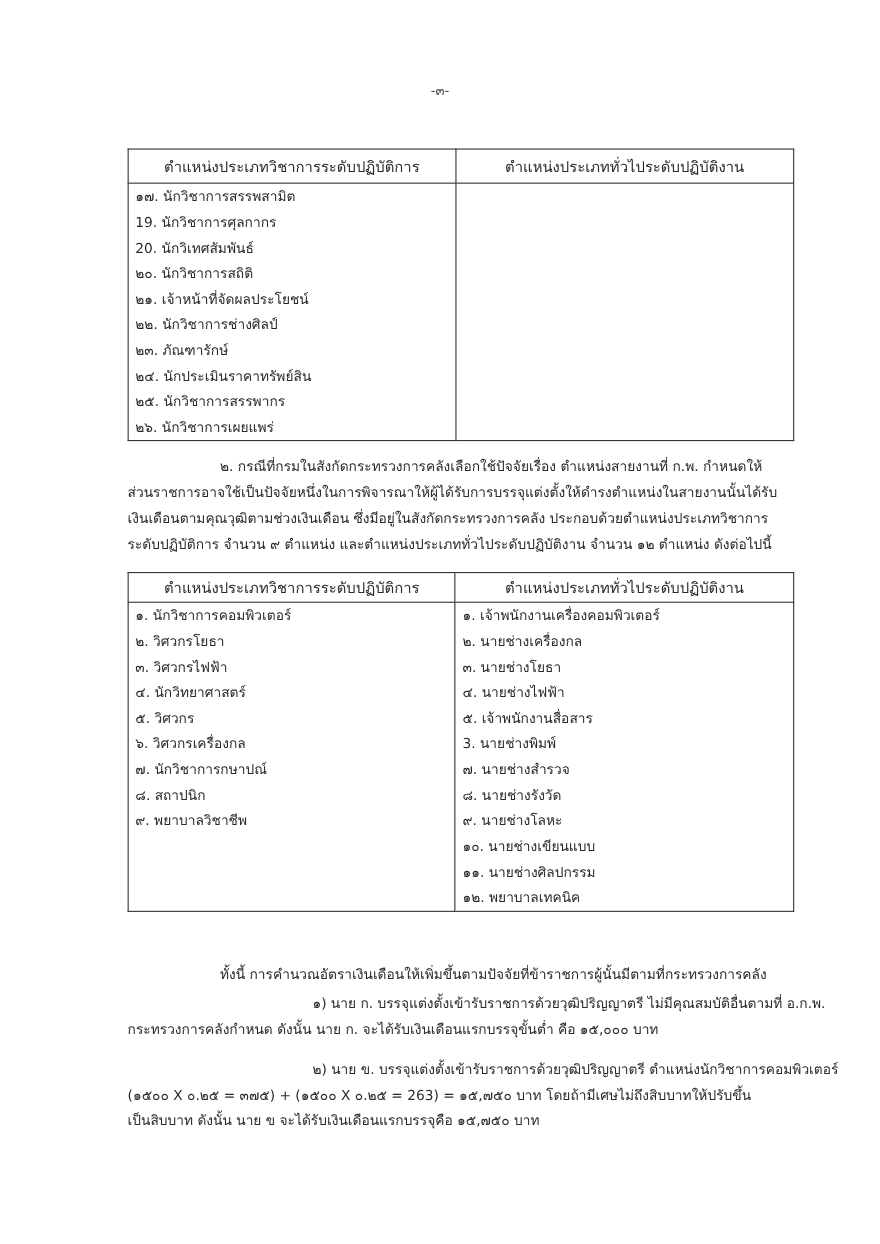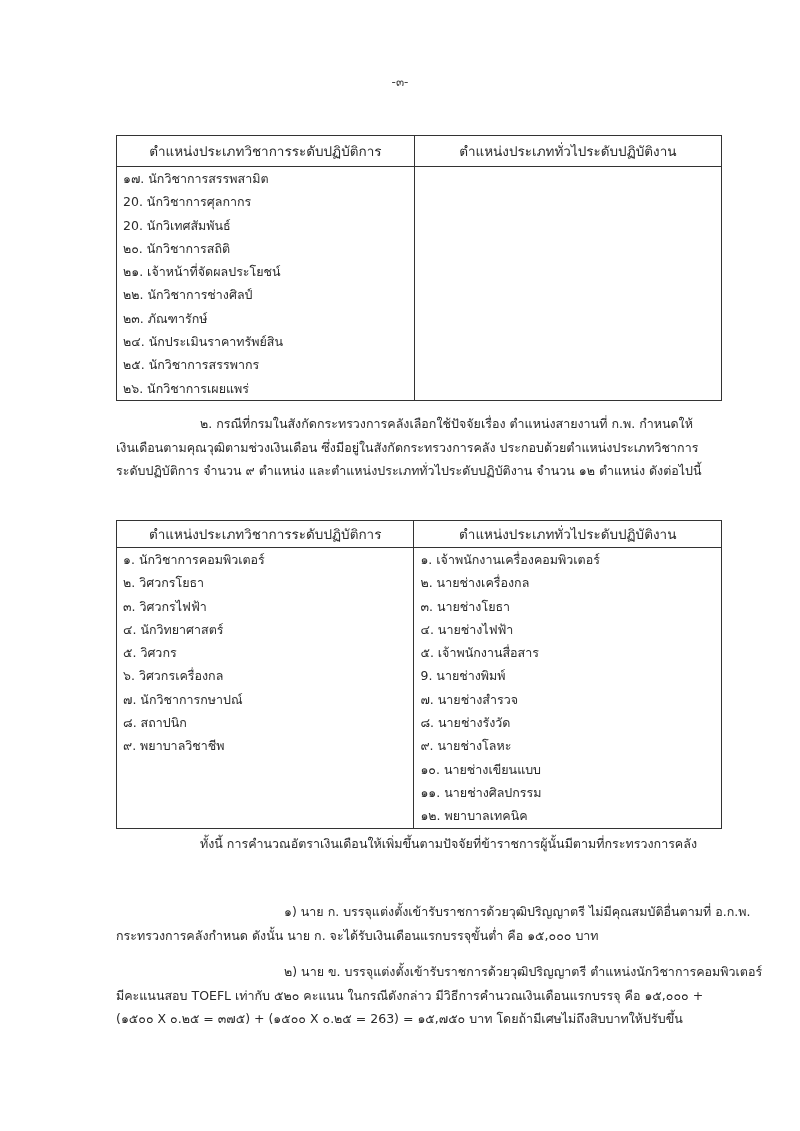--- a/index.html
+++ b/index.html
@@ -40,38 +40,39 @@
     <tr>
       <th class="col-left">ตำแหน่งประเภทวิชาการระดับปฏิบัติการ</th>
       <th class="col-right">ตำแหน่งประเภททั่วไประดับปฏิบัติงาน</th>
     </tr>
   </thead>
   <tbody>
     <tr class="last">
       <td>
         <ul class="cell-list">
           <li>๑๗. นักวิชาการสรรพสามิต</li>
-          <li>20. นักวิชาการศุลกากร</li>
+          <li>19. นักวิชาการศุลกากร</li>
           <li>20. นักวิเทศสัมพันธ์</li>
           <li>๒๐. นักวิชาการสถิติ</li>
           <li>๒๑. เจ้าหน้าที่จัดผลประโยชน์</li>
           <li>๒๒. นักวิชาการช่างศิลป์</li>
           <li>๒๓. ภัณฑารักษ์</li>
           <li>๒๔. นักประเมินราคาทรัพย์สิน</li>
           <li>๒๕. นักวิชาการสรรพากร</li>
           <li>๒๖. นักวิชาการเผยแพร่</li>
         </ul>
       </td>
       <td></td>
     </tr>
   </tbody>
 </table>
 
 <div class="para" style="top:412px;">
   <span class="line indent-1">๒. กรณีที่กรมในสังกัดกระทรวงการคลังเลือกใช้ปัจจัยเรื่อง ตำแหน่งสายงานที่ ก.พ. กำหนดให้</span>
+  <span class="line">ส่วนราชการอาจใช้เป็นปัจจัยหนึ่งในการพิจารณาให้ผู้ได้รับการบรรจุแต่งตั้งให้ดำรงตำแหน่งในสายงานนั้นได้รับ</span>
   <span class="line">เงินเดือนตามคุณวุฒิตามช่วงเงินเดือน ซึ่งมีอยู่ในสังกัดกระทรวงการคลัง ประกอบด้วยตำแหน่งประเภทวิชาการ</span>
   <span class="line">ระดับปฏิบัติการ จำนวน ๙ ตำแหน่ง และตำแหน่งประเภททั่วไประดับปฏิบัติงาน จำนวน ๑๒ ตำแหน่ง ดังต่อไปนี้</span>
 </div>
 
 <table id="t2" class="doc-table">
   <thead>
     <tr>
       <th class="col-left">ตำแหน่งประเภทวิชาการระดับปฏิบัติการ</th>
       <th class="col-right">ตำแหน่งประเภททั่วไประดับปฏิบัติงาน</th>
     </tr>
@@ -91,39 +92,39 @@
           <li>๙. พยาบาลวิชาชีพ</li>
         </ul>
       </td>
       <td>
         <ul class="cell-list">
           <li>๑. เจ้าพนักงานเครื่องคอมพิวเตอร์</li>
           <li>๒. นายช่างเครื่องกล</li>
           <li>๓. นายช่างโยธา</li>
           <li>๔. นายช่างไฟฟ้า</li>
           <li>๕. เจ้าพนักงานสื่อสาร</li>
-          <li>9. นายช่างพิมพ์</li>
+          <li>3. นายช่างพิมพ์</li>
           <li>๗. นายช่างสำรวจ</li>
           <li>๘. นายช่างรังวัด</li>
           <li>๙. นายช่างโลหะ</li>
           <li>๑๐. นายช่างเขียนแบบ</li>
           <li>๑๑. นายช่างศิลปกรรม</li>
           <li>๑๒. พยาบาลเทคนิค</li>
         </ul>
       </td>
     </tr>
   </tbody>
 </table>
 
-<div class="para" style="top:832px;">
+<div class="para" style="top:874px;">
   <span class="line indent-1">ทั้งนี้ การคำนวณอัตราเงินเดือนให้เพิ่มขึ้นตามปัจจัยที่ข้าราชการผู้นั้นมีตามที่กระทรวงการคลัง</span>
 </div>
 
 <div class="para" style="top:900px;">
   <span class="line indent-2">๑) นาย ก. บรรจุแต่งตั้งเข้ารับราชการด้วยวุฒิปริญญาตรี ไม่มีคุณสมบัติอื่นตามที่ อ.ก.พ.</span>
   <span class="line">กระทรวงการคลังกำหนด ดังนั้น นาย ก. จะได้รับเงินเดือนแรกบรรจุขั้นต่ำ คือ ๑๕,๐๐๐ บาท</span>
 </div>
 
 <div class="para" style="top:960px;">
   <span class="line indent-2">๒) นาย ข. บรรจุแต่งตั้งเข้ารับราชการด้วยวุฒิปริญญาตรี ตำแหน่งนักวิชาการคอมพิวเตอร์</span>
-  <span class="line">มีคะแนนสอบ TOEFL เท่ากับ ๕๒๐ คะแนน ในกรณีดังกล่าว มีวิธีการคำนวณเงินเดือนแรกบรรจุ คือ ๑๕,๐๐๐ +</span>
   <span class="line">(๑๕๐๐ X ๐.๒๕ = ๓๗๕) + (๑๕๐๐ X ๐.๒๕ = 263) = ๑๕,๗๕๐ บาท โดยถ้ามีเศษไม่ถึงสิบบาทให้ปรับขึ้น</span>
+  <span class="line">เป็นสิบบาท ดังนั้น นาย ข จะได้รับเงินเดือนแรกบรรจุคือ ๑๕,๗๕๐ บาท</span>
 </div>
 
 </body></html>

